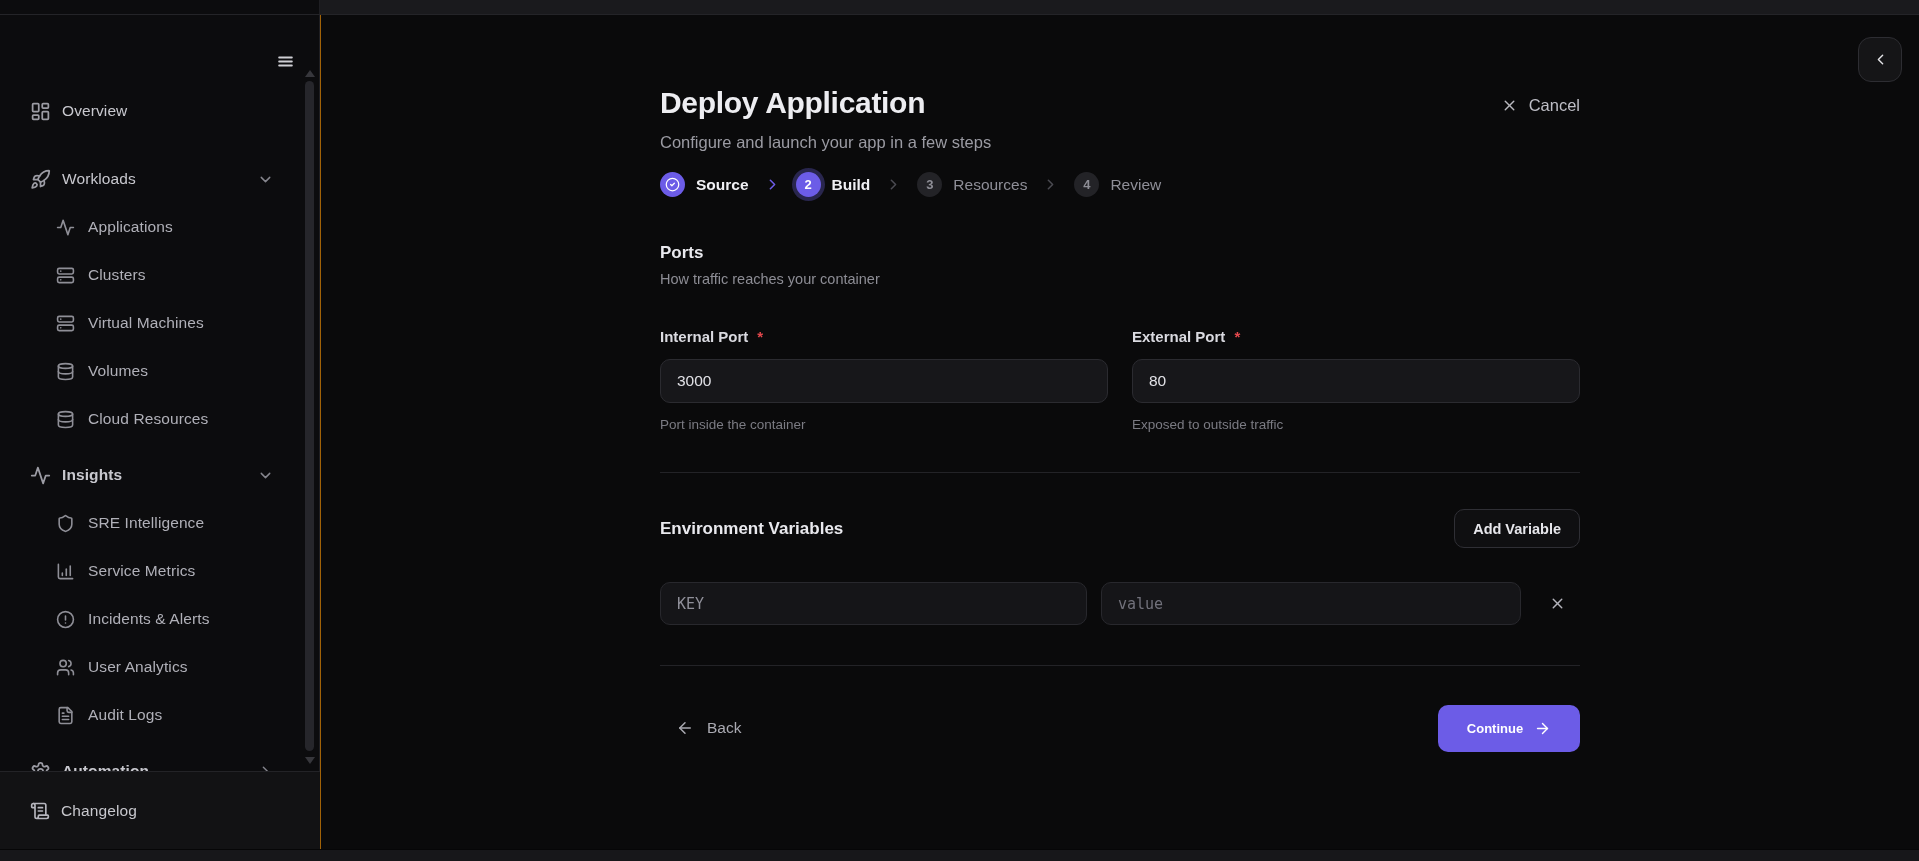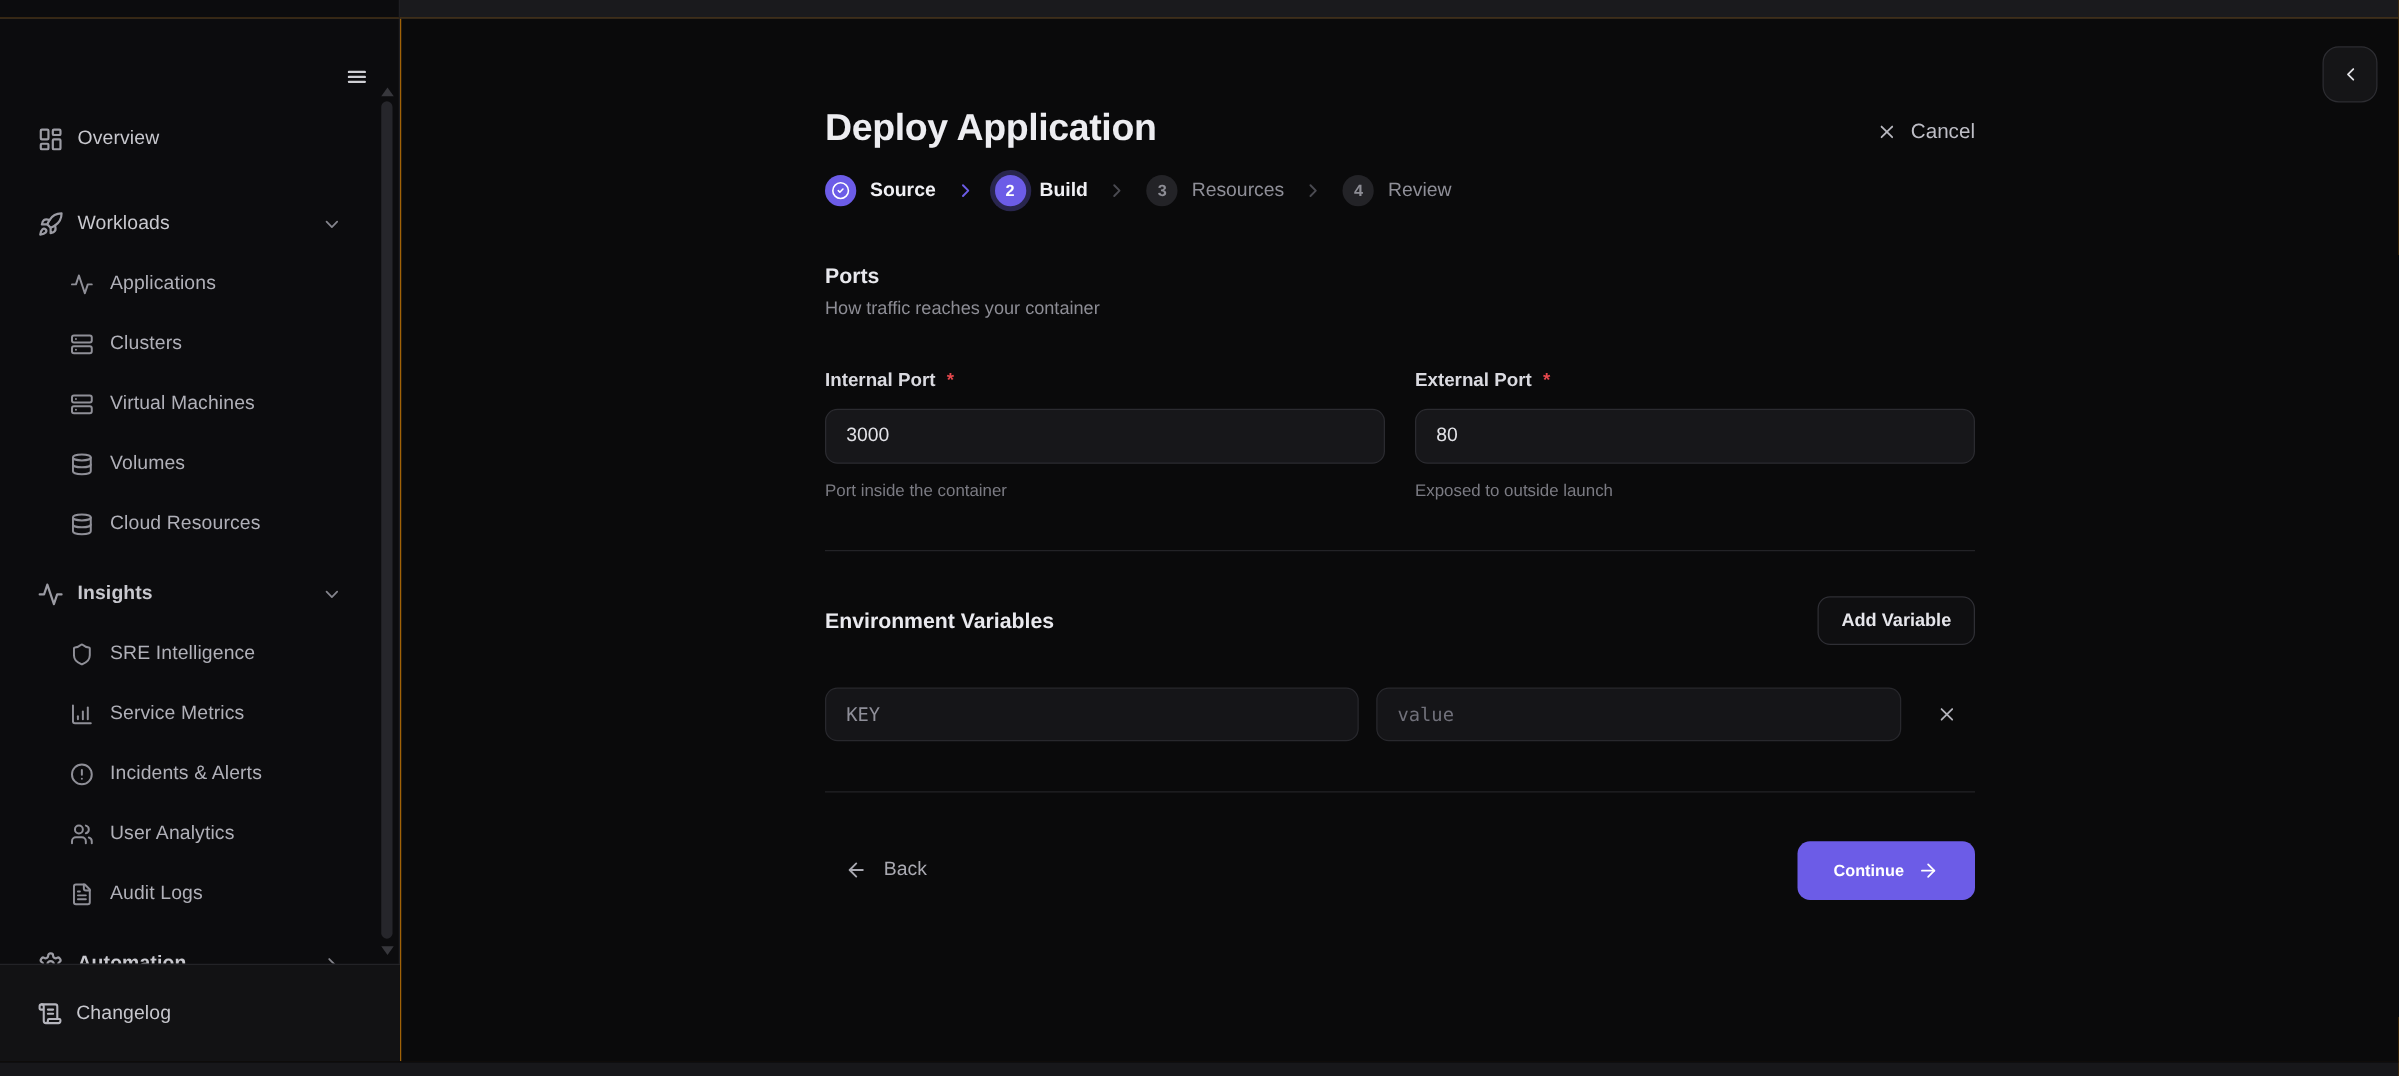--- a/index.html
+++ b/index.html
@@ -341,20 +341,21 @@
         <svg width="17" height="17" viewBox="0 0 24 24" fill="none" stroke="currentColor" stroke-width="2" stroke-linecap="round" stroke-linejoin="round">
             <path d="m15 18-6-6 6-6"></path>
           </svg>
       </span>
     </button>
 
     <div class="content">
 
       <div class="header-row">
         <div class="page-title">Deploy Application</div>
+        <div class="page-subtitle">Configure and launch your app in a few steps</div>
         <button class="cancel-btn">
           <span class="xicon">
             <svg width="17" height="17" viewBox="0 0 24 24" fill="none" stroke="currentColor" stroke-width="2" stroke-linecap="round" stroke-linejoin="round">
                 <path d="M18 6 6 18"></path>
                 <path d="m6 6 12 12"></path>
               </svg>
           </span>
           <span>Cancel</span>
         </button>
       </div>
@@ -411,21 +412,21 @@
           </div>
           <input class="text-input" type="text" value="3000" style="">
           <div class="field-helper">Port inside the container</div>
         </div>
         <div class="field-col">
           <div class="field-label-row">
             <span class="field-label">External Port</span>
             <span class="req">*</span>
           </div>
           <input class="text-input" type="text" value="80" style="">
-          <div class="field-helper">Exposed to outside launch</div>
+          <div class="field-helper">Exposed to outside traffic</div>
         </div>
       </div>
 
       <div class="divider"></div>
 
       <div class="env-head">
         <span class="section-title">Environment Variables</span>
         <button class="add-var-btn">Add Variable</button>
       </div>
 

